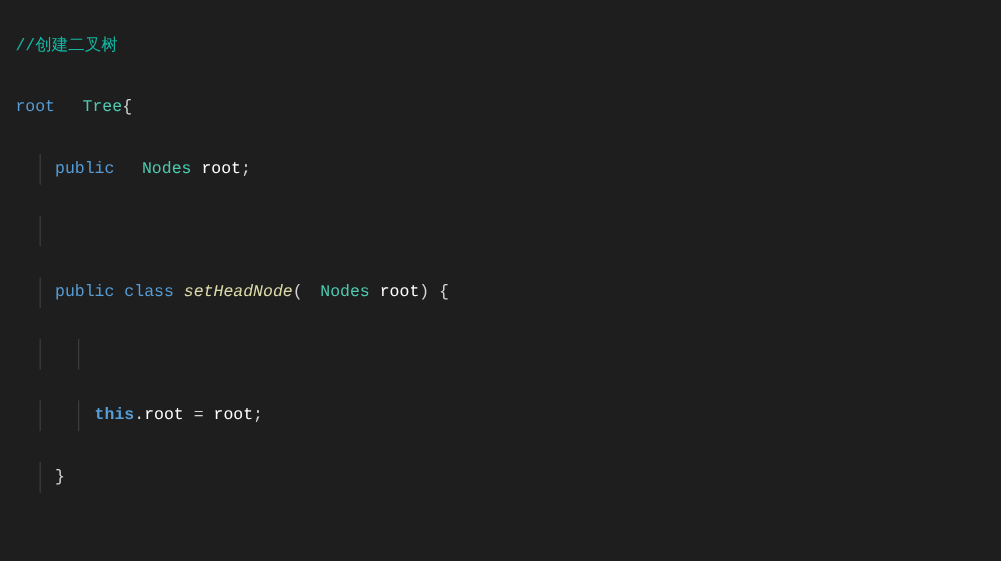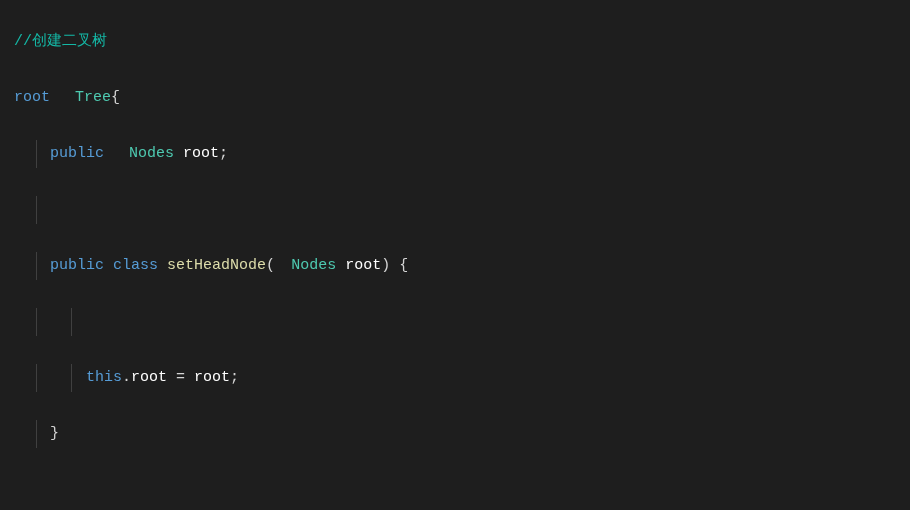--- a/index.html
+++ b/index.html
@@ -28,24 +28,24 @@
     bottom: 0;
     width: 1px;
     background: #404040;
   }
   .g1 { left: 22px; }
   .g2 { left: 57px; }
 
   .c-comment { color: #14b8a6; }
   .c-keyword { color: #569cd6; }
   .c-type    { color: #4ec9b0; margin-left: 16px; }
-  .c-fn      { color: #dcdcaa; }
+  .c-fn      { color: #dcdcaa; font-style: italic; }
   .c-var     { color: #ffffff; }
   .c-punc    { color: #d4d4d4; }
-  .c-this    { color: #569cd6; }
+  .c-this    { color: #569cd6; font-weight: bold; }
 </style>
 </head>
 <body>
 
 <div class="editor">
 <div class="line"><span class="c-comment">//创建二叉树</span></div>
 <div class="line"><span class="c-keyword">root</span> <span class="c-type">Tree</span><span class="c-punc">{</span></div>
 <div class="line"><span class="guide g1"></span>    <span class="c-keyword">public</span> <span class="c-type">Nodes</span> <span class="c-var">root</span><span class="c-punc">;</span></div>
 <div class="line"><span class="guide g1"></span></div>
 <div class="line"><span class="guide g1"></span>    <span class="c-keyword">public</span> <span class="c-keyword">class</span> <span class="c-fn">setHeadNode</span><span class="c-punc">(</span><span class="c-type">Nodes</span> <span class="c-var">root</span><span class="c-punc">)</span> <span class="c-punc">{</span></div>

